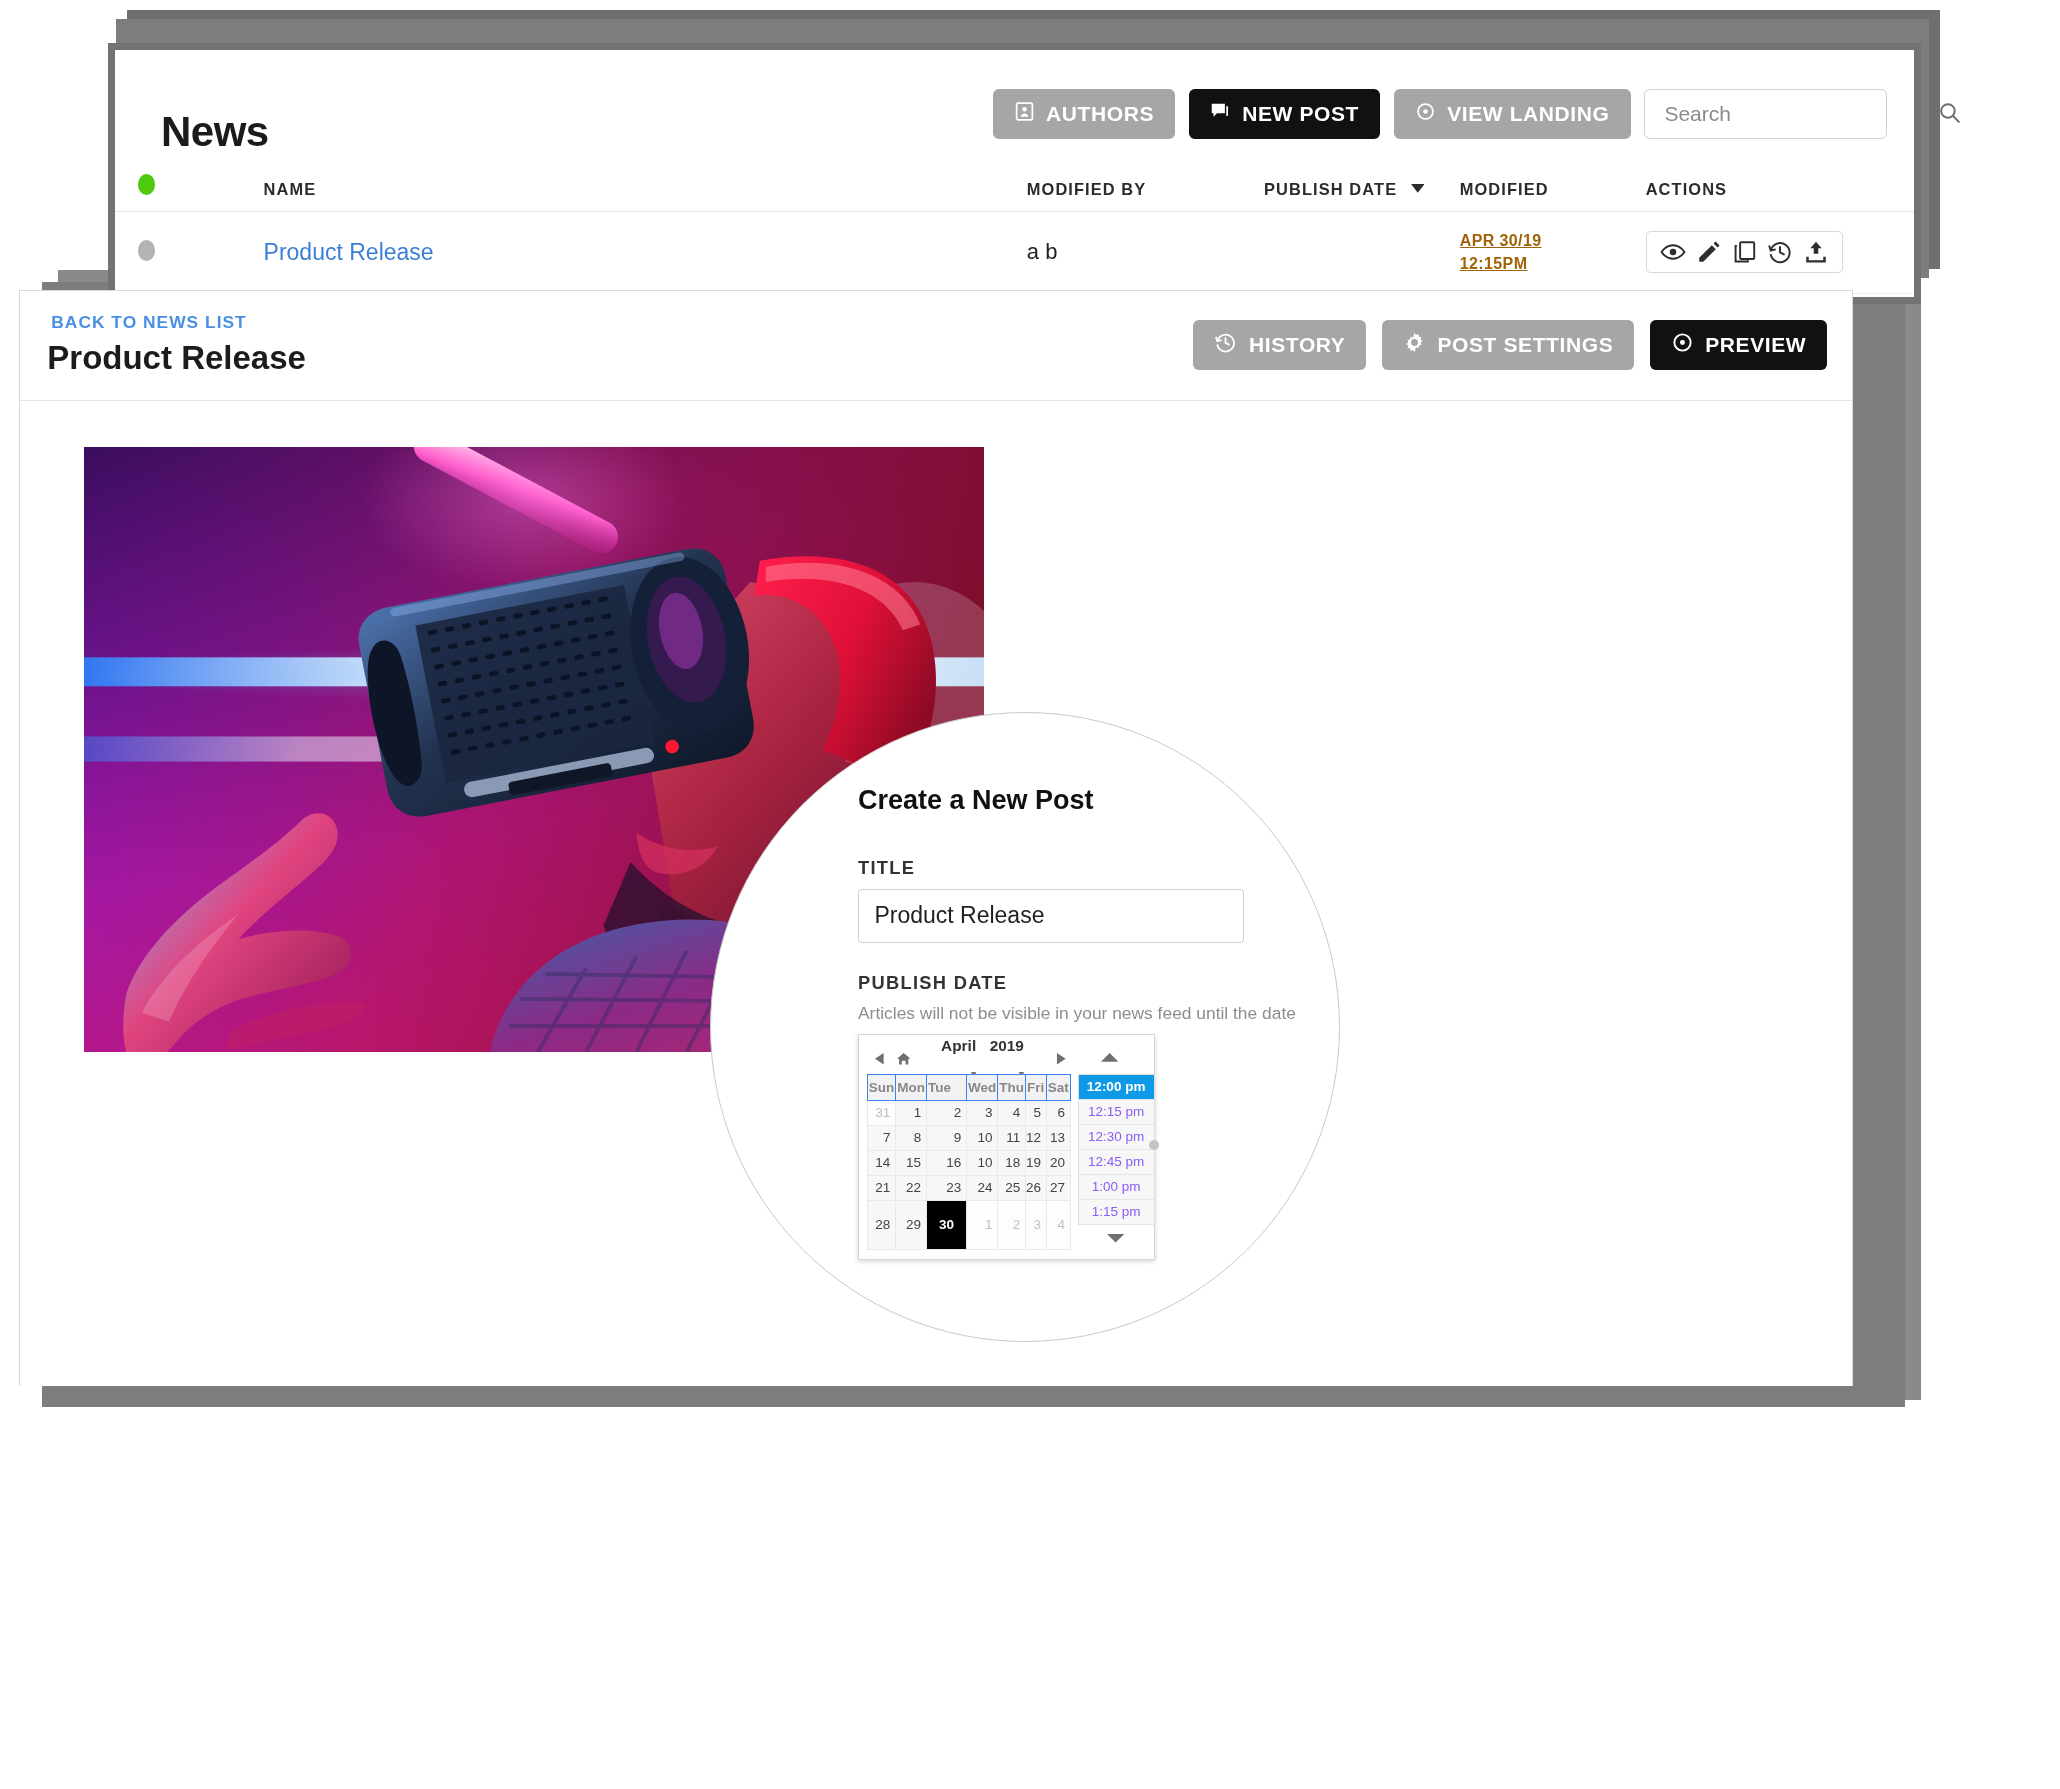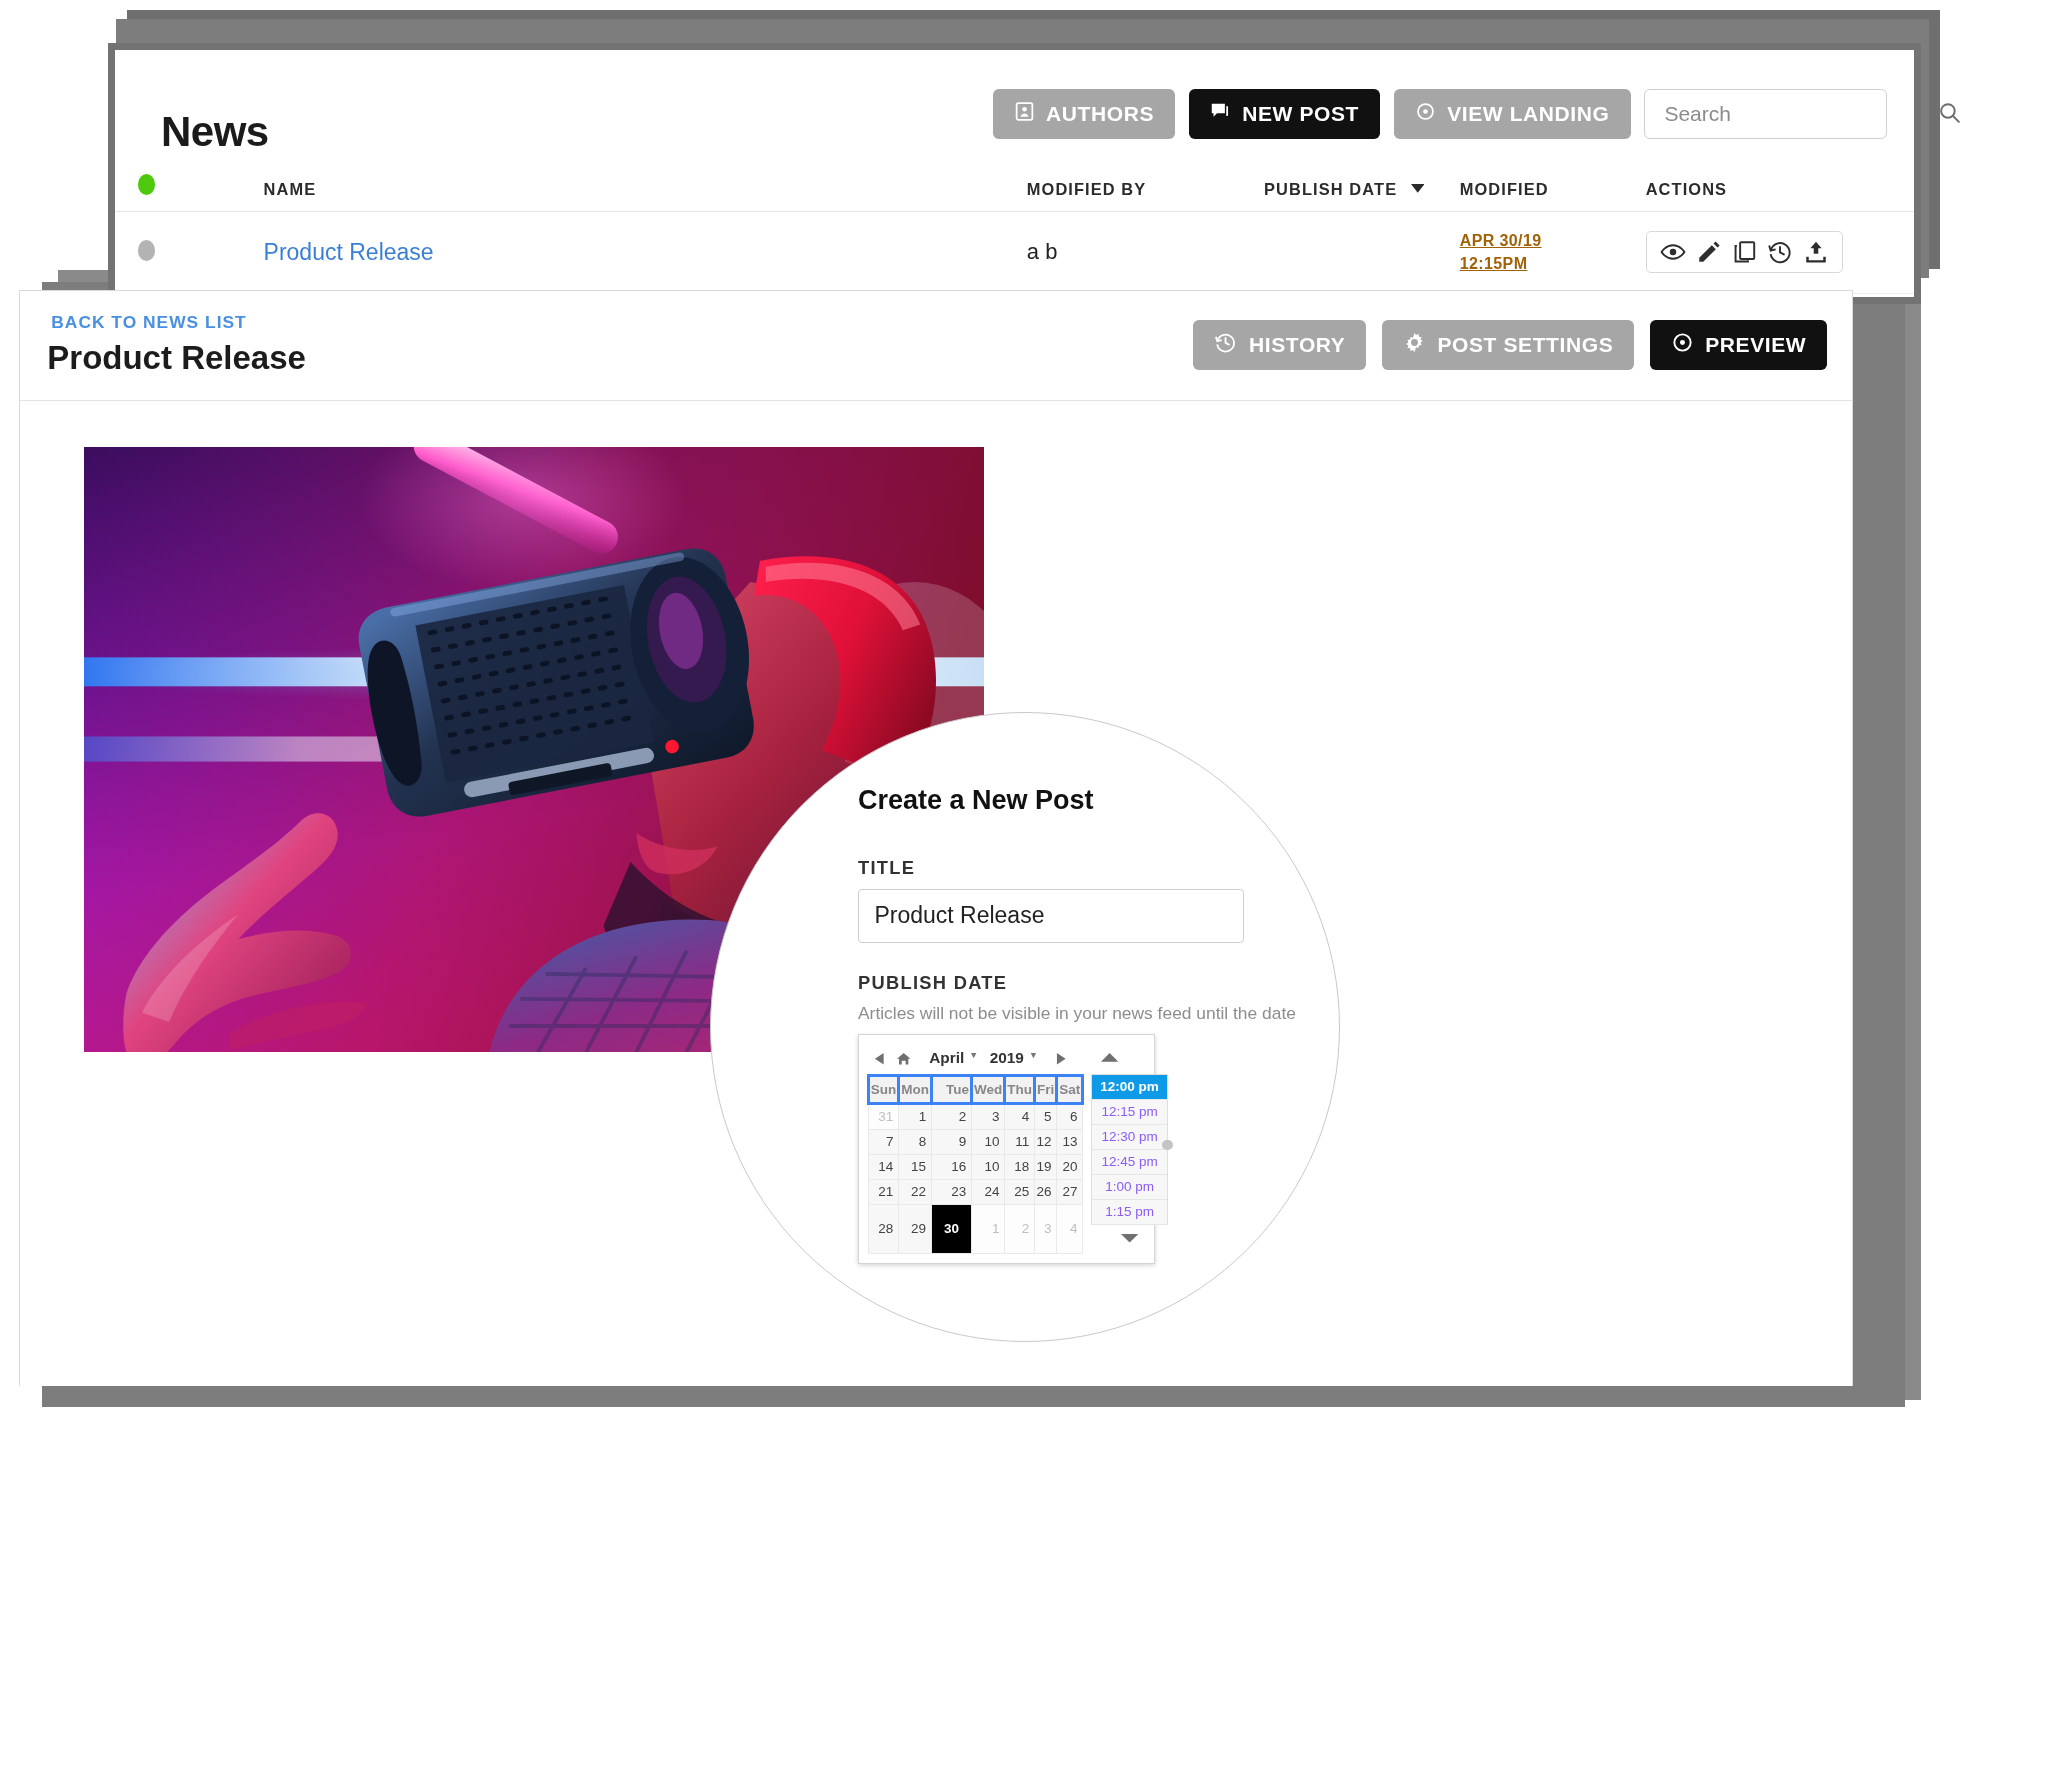--- a/index.html
+++ b/index.html
@@ -117,27 +117,27 @@
 
   
   .datepicker {
     width:297px; background:#fff; border:1px solid #d4d4d4;
     box-shadow:0 1.9px 4.8px rgba(0,0,0,0.18); box-sizing:border-box;
     padding:7.7px 7.7px 9.7px 7.7px; margin-top:1.9px;
   }
   .dp-nav { display:flex; align-items:center; height:31px; font-size:15.4px; font-weight:bold; color:#333; }
   .dp-nav .nav-ico { cursor:pointer; display:flex; align-items:center; justify-content:center; width:25px; }
   .dp-nav .dp-mid { flex:1; display:flex; justify-content:center; gap:13.5px; }
-  .dp-select { cursor:pointer; display:flex; align-items:flex-start; gap:7px; color:#333; }
+  .dp-select { cursor:pointer; display:flex; align-items:flex-end; gap:13px; color:#333;flex-direction:column; }
   .dp-caret { font-size:9.7px; color:#777; }
   .dp-main { display:flex; gap:6.8px; align-items:flex-start; }
   table.dp-grid { border-collapse:collapse; }
   table.dp-grid th {
     font-size:13.5px; font-weight:bold; color:#888; background:#f2f2f2;
-    border:3px solid #3b82f6; width:26px; height:23px; text-align:right;
+    border:1px solid #3b82f6; width:26px; height:23px; text-align:left;
   }
   table.dp-grid td {
     font-size:13.5px; color:#444; border:1px solid #e9e9e9; background:#f7f7f7;
     width:26px; height:24px; text-align:right; padding:0 4.8px 0 0; cursor:pointer;
   }
   table.dp-grid td.other { color:#c0c0c0; background:#fdfdfd; }
   table.dp-grid td.sel { background:#000000; color:#fff; font-weight:bold; text-align:right; padding:12px; }
   .time-col { position:relative; }
   .time-list { border:1px solid #dedede; border-bottom:none; }
   .time-item {

